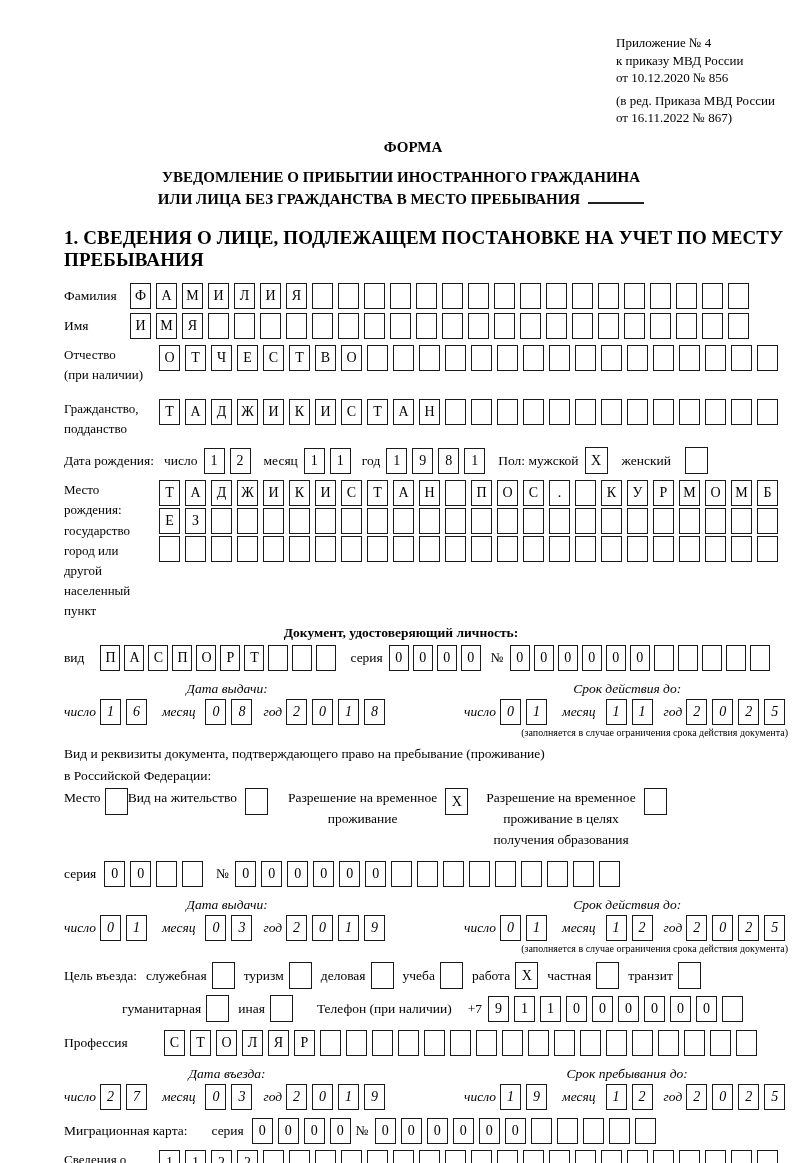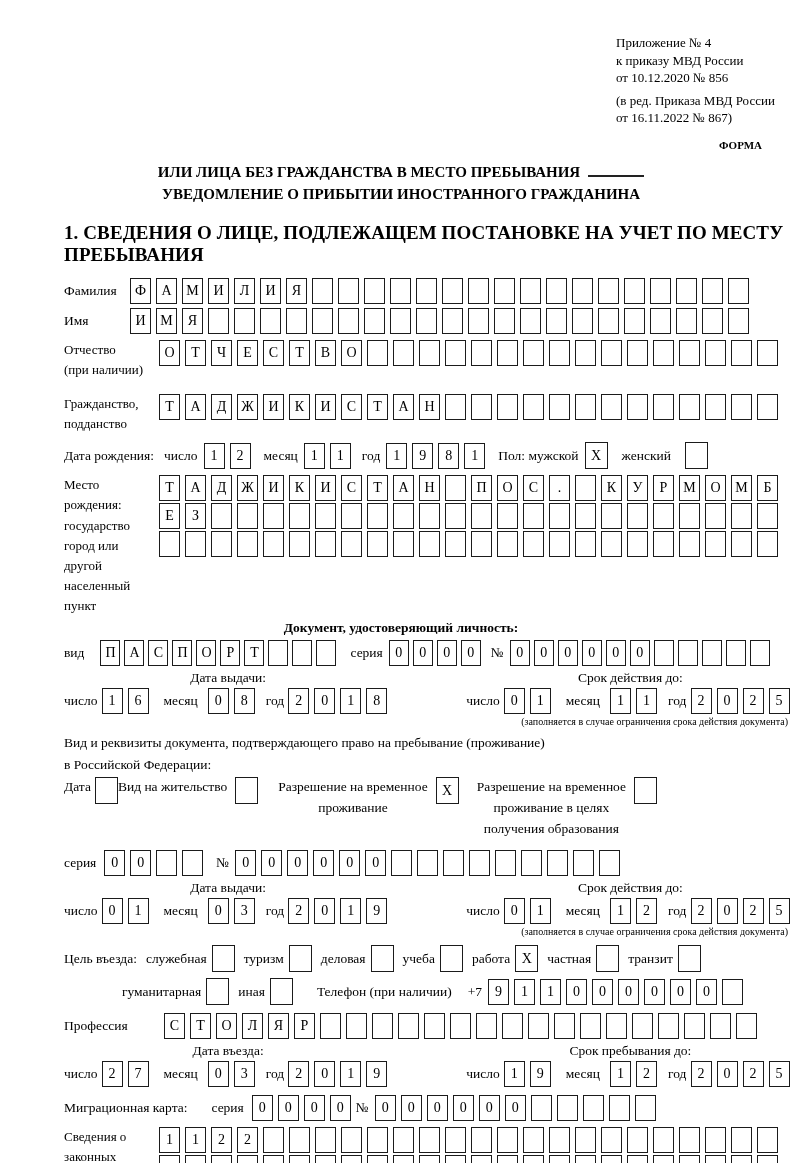--- a/index.html
+++ b/index.html
@@ -10,21 +10,21 @@
     background: #fff; color: #000;
     font-family: "Liberation Serif", "DejaVu Serif", serif;
     font-size: 13.5px;
     padding: 34px 6px 0 64px;
     overflow: hidden;
     position: relative;
   }
   
   .hdr { margin-left: 552px; width: 204px; font-size: 13px; line-height: 1.35; }
   .hdr .rev { margin-top: 5px; }
-  .forma { text-align: right; padding-right: 32px; font-weight: bold; font-size: 11px; margin-top: 12px; }
+  .forma { text-align: center; padding-right: 32px; font-weight: bold; font-size: 15px; margin-top: 12px; }
   .title { text-align: center; font-weight: bold; font-size: 15px; line-height: 1.5; margin-top: 10px; position: relative; left: -28px; }
   .title-ul { display:inline-block; width: 56px; border-bottom: 2px solid #222; height: 13px; margin-left: 8px; }
   .sec-head { font-weight: bold; font-size: 19px; margin-top: 16px; letter-spacing: 0.1px; }
 
   
   .cells { display: flex; flex-wrap: nowrap; }
   .cell {
     width: 21px; height: 26px; margin-right: 5px;
     border: 1.6px solid #1b1b1b;
     display: inline-flex; align-items: center; justify-content: center;
@@ -46,21 +46,21 @@
   .lw100 { width: 100px; }
   .stack { display: flex; flex-direction: column; gap: 2px; }
 
   .mt2{margin-top:14px}.mt4{margin-top:4px}.mt6{margin-top:6px}.mt8{margin-top:8px}
   .mt10{margin-top:10px}.mt12{margin-top:12px}
 
   .ctr { text-align: center; position: relative; left: -28px; }
   .bold { font-weight: bold; }
 
   
-  .date-pair { display: flex; align-items: center; margin-top: 4px; }
+  .date-pair { display: flex; align-items: center; margin-top: 10px; font-style: italic; }
   .dg-head { text-align: center; margin-bottom: 2px; }
   .dg-line { display: flex; align-items: center; white-space: nowrap; }
   .dg-line .dlbl { margin-right: 4px; }
   .gap6 { margin-left: 6px; } .gap8 { margin-left: 8px; } .gap10 { margin-left: 10px; }
   .gap14 { margin-left: 14px; } .gap16 { margin-left: 16px; } .gap24 { margin-left: 24px; }
   .fill-note { text-align: right; font-size: 10px; margin-top: 2px; padding-right: 6px; }
 
   
   .opts { display: flex; align-items: flex-start; margin-top: 4px; }
   .opt { display: flex; align-items: flex-start; }
@@ -79,22 +79,22 @@
     <div>Приложение № 4</div>
     <div>к приказу МВД России</div>
     <div>от 10.12.2020 № 856</div>
     <div class="rev">(в ред. Приказа МВД России</div>
     <div>от 16.11.2022 № 867)</div>
   </div>
 
   <div class="forma">ФОРМА</div>
 
   <div class="title">
+    <div>УВЕДОМЛЕНИЕ О ПРИБЫТИИ ИНОСТРАННОГО ГРАЖДАНИНА</div>
     <div><span>ИЛИ ЛИЦА БЕЗ ГРАЖДАНСТВА В МЕСТО ПРЕБЫВАНИЯ</span><span class="title-ul"></span></div>
-    <div>УВЕДОМЛЕНИЕ О ПРИБЫТИИ ИНОСТРАННОГО ГРАЖДАНИНА</div>
   </div>
 
   <div class="sec-head">1. СВЕДЕНИЯ О ЛИЦЕ, ПОДЛЕЖАЩЕМ ПОСТАНОВКЕ НА УЧЕТ ПО МЕСТУ ПРЕБЫВАНИЯ</div>
 
   <div class="row mt12">
     <span class="lab lw66">Фамилия</span>
     <span class="cells">
         <span class="cell">Ф</span>
         <span class="cell">А</span>
         <span class="cell">М</span>
@@ -417,21 +417,21 @@
       </div>
     </div>
   </div>
   <div class="fill-note">(заполняется в случае ограничения срока действия документа)</div>
 
   <div class="mt8">Вид и реквизиты документа, подтверждающего право на пребывание (проживание)</div>
   <div class="mt6">в Российской Федерации:</div>
 
   <div class="opts">
     <div class="opt">
-      <span class="opt-label">Дата</span>
+      <span class="opt-label">Место</span>
       <span class="chk" style="margin-left:4px"></span>
     </div>
     <div class="opt" style="">
       <span class="opt-label">Вид на жительство</span>
       <span class="chk"></span>
     </div>
     <div class="opt" style="margin-left:20px">
       <span class="opt-label">
         <span>Разрешение на временное</span><br>
         <span>проживание</span>

